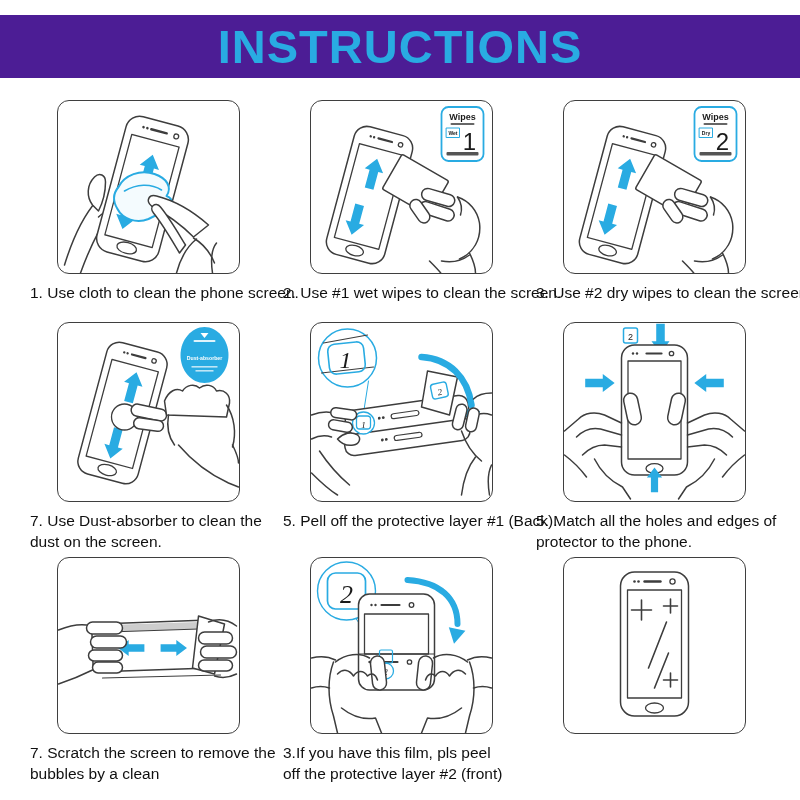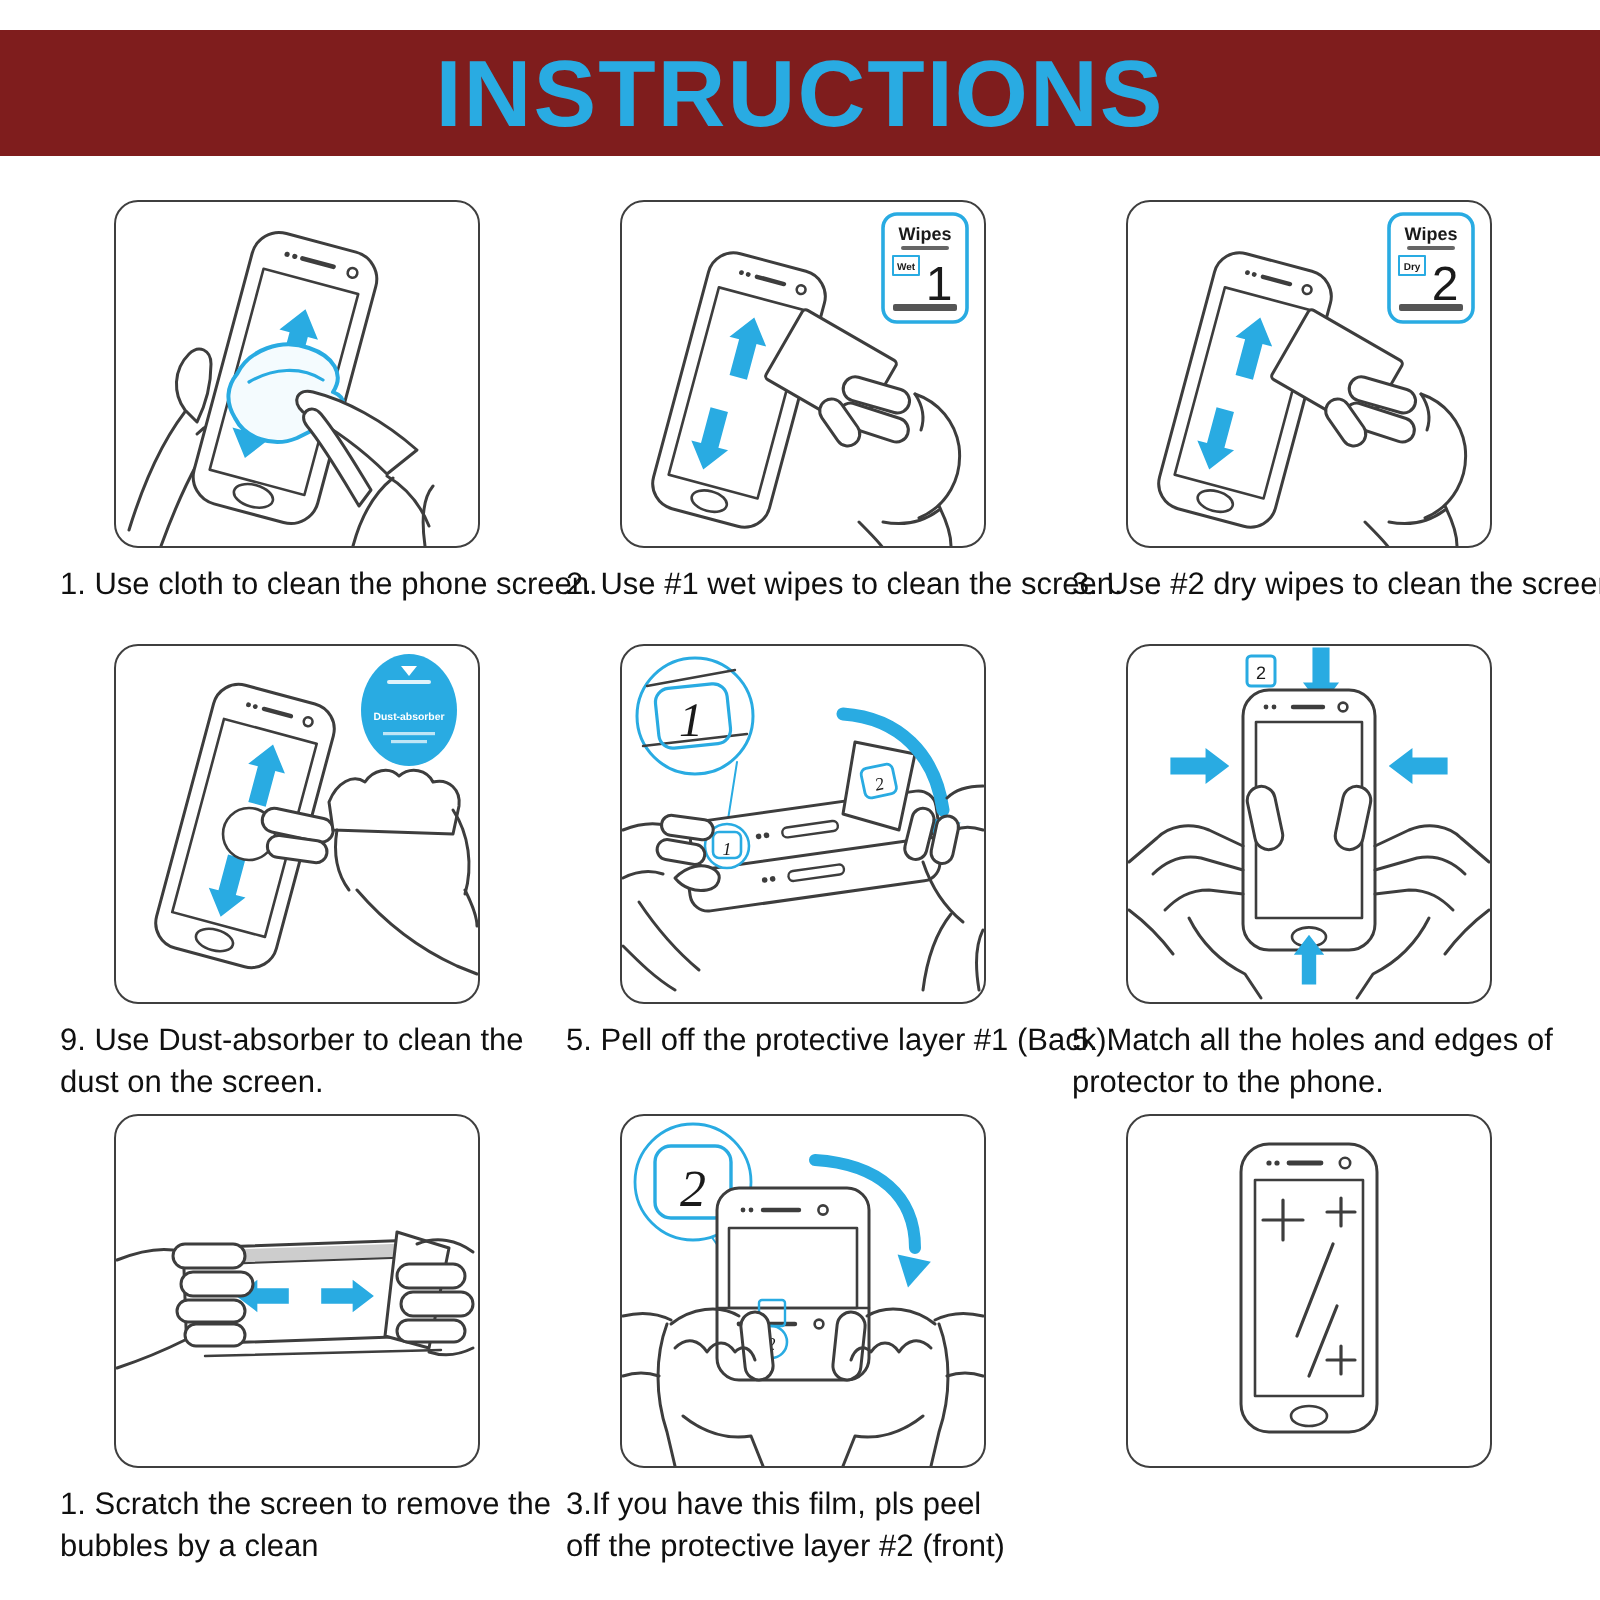--- a/index.html
+++ b/index.html
@@ -1,18 +1,18 @@
 <!DOCTYPE html>
 <html><head>
 <meta charset="utf-8">
 <style>
   html,body{margin:0;padding:0;background:#ffffff;width:800px;height:800px;overflow:hidden;
     font-family:"Liberation Sans",sans-serif;}
   .page{position:relative;width:800px;height:800px;background:#fff;}
-  .header{margin-top:15px;height:63px;background:#7f1d1d;display:flex;align-items:center;justify-content:center;}
+  .header{margin-top:15px;height:63px;background:#4c1d95;display:flex;align-items:center;justify-content:center;}
   .header h1{margin:0;font-size:47px;font-weight:bold;color:#29abe2;letter-spacing:1px;}
   .grid{display:grid;grid-template-columns:repeat(3,183px);column-gap:70px;
         grid-template-rows:222px 235px 232px;margin-top:22px;padding-left:57px;}
   .cell{display:flex;flex-direction:column;}
   .ill-box{border:1.5px solid #3f3f3f;border-radius:12px;background:#fff;overflow:hidden;}
   .row1 .ill-box{height:172px;}
   .row2 .ill-box{height:178px;}
   .row3 .ill-box{height:175px;}
   .ill-box svg{width:100%;height:100%;display:block;}
   .caption{margin-top:8px;margin-left:-27px;width:252px;font-size:15.5px;line-height:21px;color:#101010;}
@@ -190,21 +190,21 @@
             <path class="bl" d="M0,-30 C13,-30 24,-17 24,-2 C24,14 13,26 0,26 C-13,26 -24,14 -24,-2 C-24,-17 -13,-30 0,-30 Z"></path>
             <polygon points="-4,-24 4,-24 0,-19" fill="#fff"></polygon>
             <rect x="-11" y="-17" width="22" height="2" rx="1" fill="#fff" opacity="0.85"></rect>
             <text x="0" y="3" font-size="5.2" font-weight="bold" text-anchor="middle" fill="#fff" class="svgt" style="fill:#fff">Dust-absorber</text>
             <rect x="-13" y="9" width="26" height="1.6" fill="#fff" opacity="0.7"></rect>
             <rect x="-9" y="13" width="18" height="1.6" fill="#fff" opacity="0.7"></rect>
           </g>
         </svg>
       </div>
       <div class="caption">
-        <div class="cap-line">9. Use Dust-absorber to clean the</div>
+        <div class="cap-line">7. Use Dust-absorber to clean the</div>
         <div class="cap-line">dust on the screen.</div>
       </div>
     </div>
 
     <div class="cell row2">
       <div class="ill-box">
         <svg viewBox="0 0 180 178">
           <line class="cy" style="stroke-width:1" x1="57" y1="58" x2="52" y2="90"></line>
           <g>
             <circle class="cyf" style="stroke-width:1.5" cx="36" cy="35" r="29"></circle>
@@ -329,21 +329,21 @@
           <g>
             <rect class="wt" x="140" y="74" width="34" height="12" rx="6"></rect>
             <rect class="wt" x="142" y="88" width="36" height="12" rx="6"></rect>
             <rect class="wt" x="140" y="102" width="34" height="11" rx="5.5"></rect>
             <path class="ln" d="M150,64 C160,60 170,62 178,68"></path>
             <path class="ln" d="M178,116 C170,120 162,120 156,118"></path>
           </g>
         </svg>
       </div>
       <div class="caption">
-        <div class="cap-line">1. Scratch the screen to remove the</div>
+        <div class="cap-line">7. Scratch the screen to remove the</div>
         <div class="cap-line">bubbles by a clean</div>
       </div>
     </div>
 
     <div class="cell row3">
       <div class="ill-box">
         <svg viewBox="0 0 180 175">
           <line class="cy" style="stroke-width:1" x1="44" y1="60" x2="68" y2="94"></line>
           <line class="cy" style="stroke-width:1" x1="56" y1="54" x2="80" y2="92"></line>
           <g>

